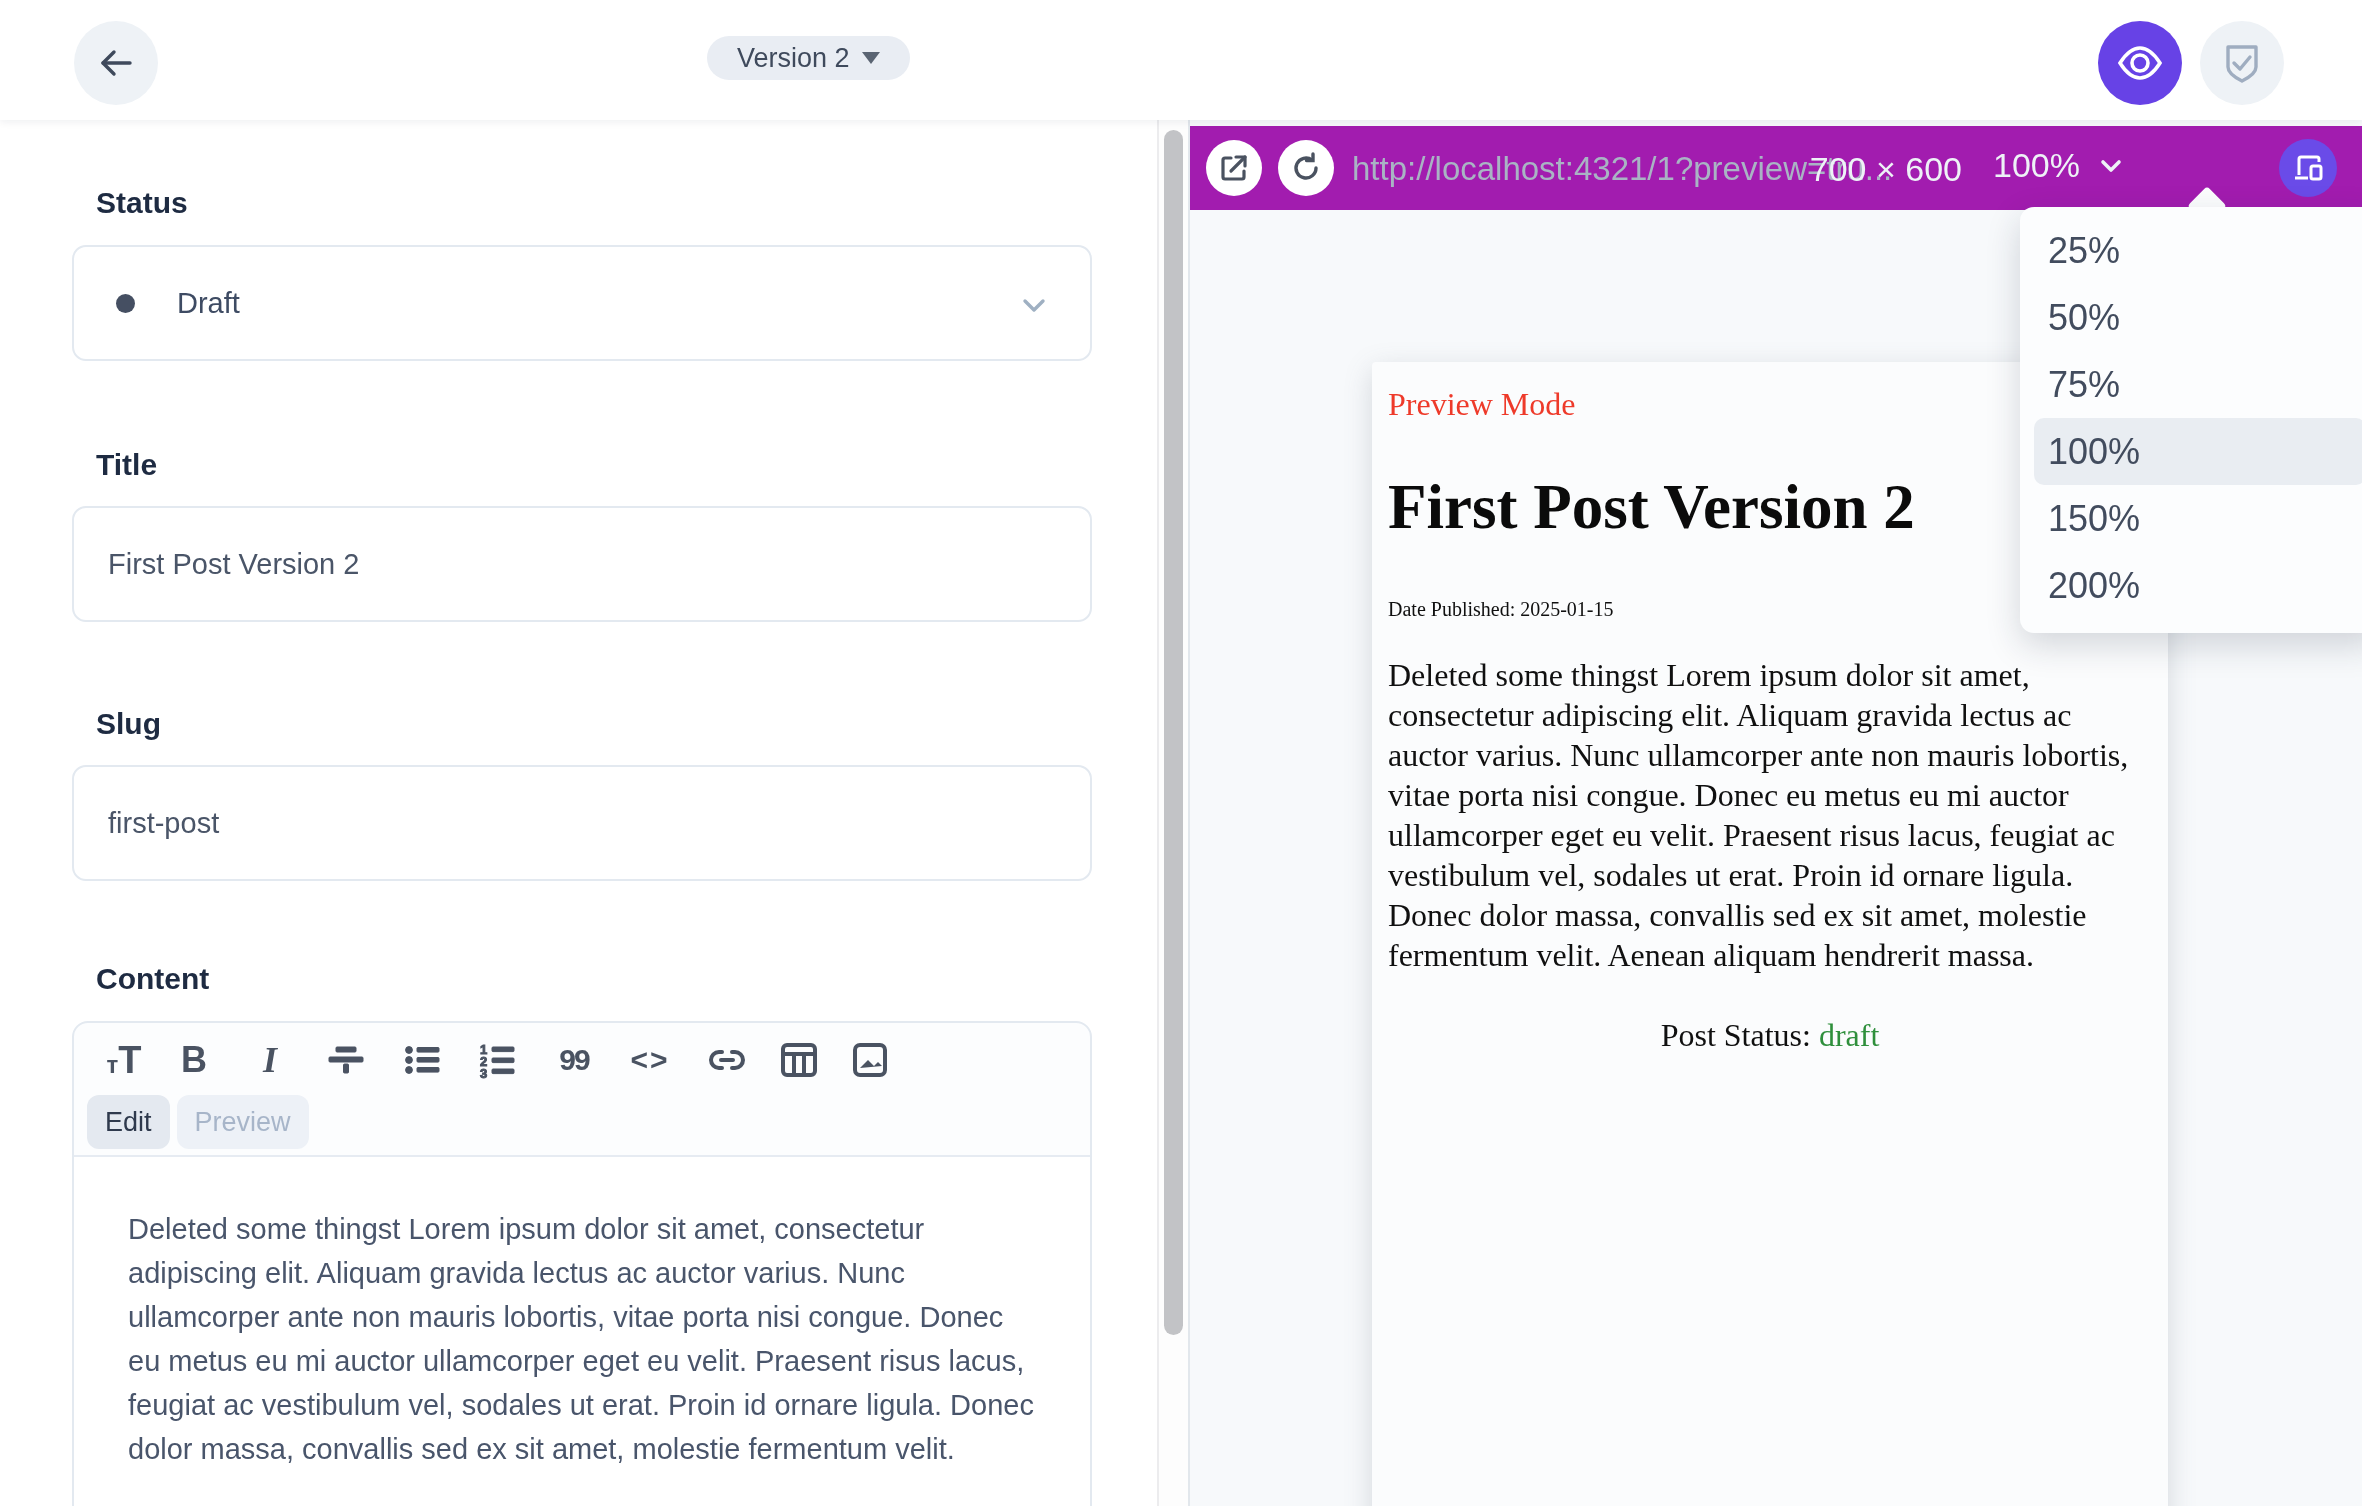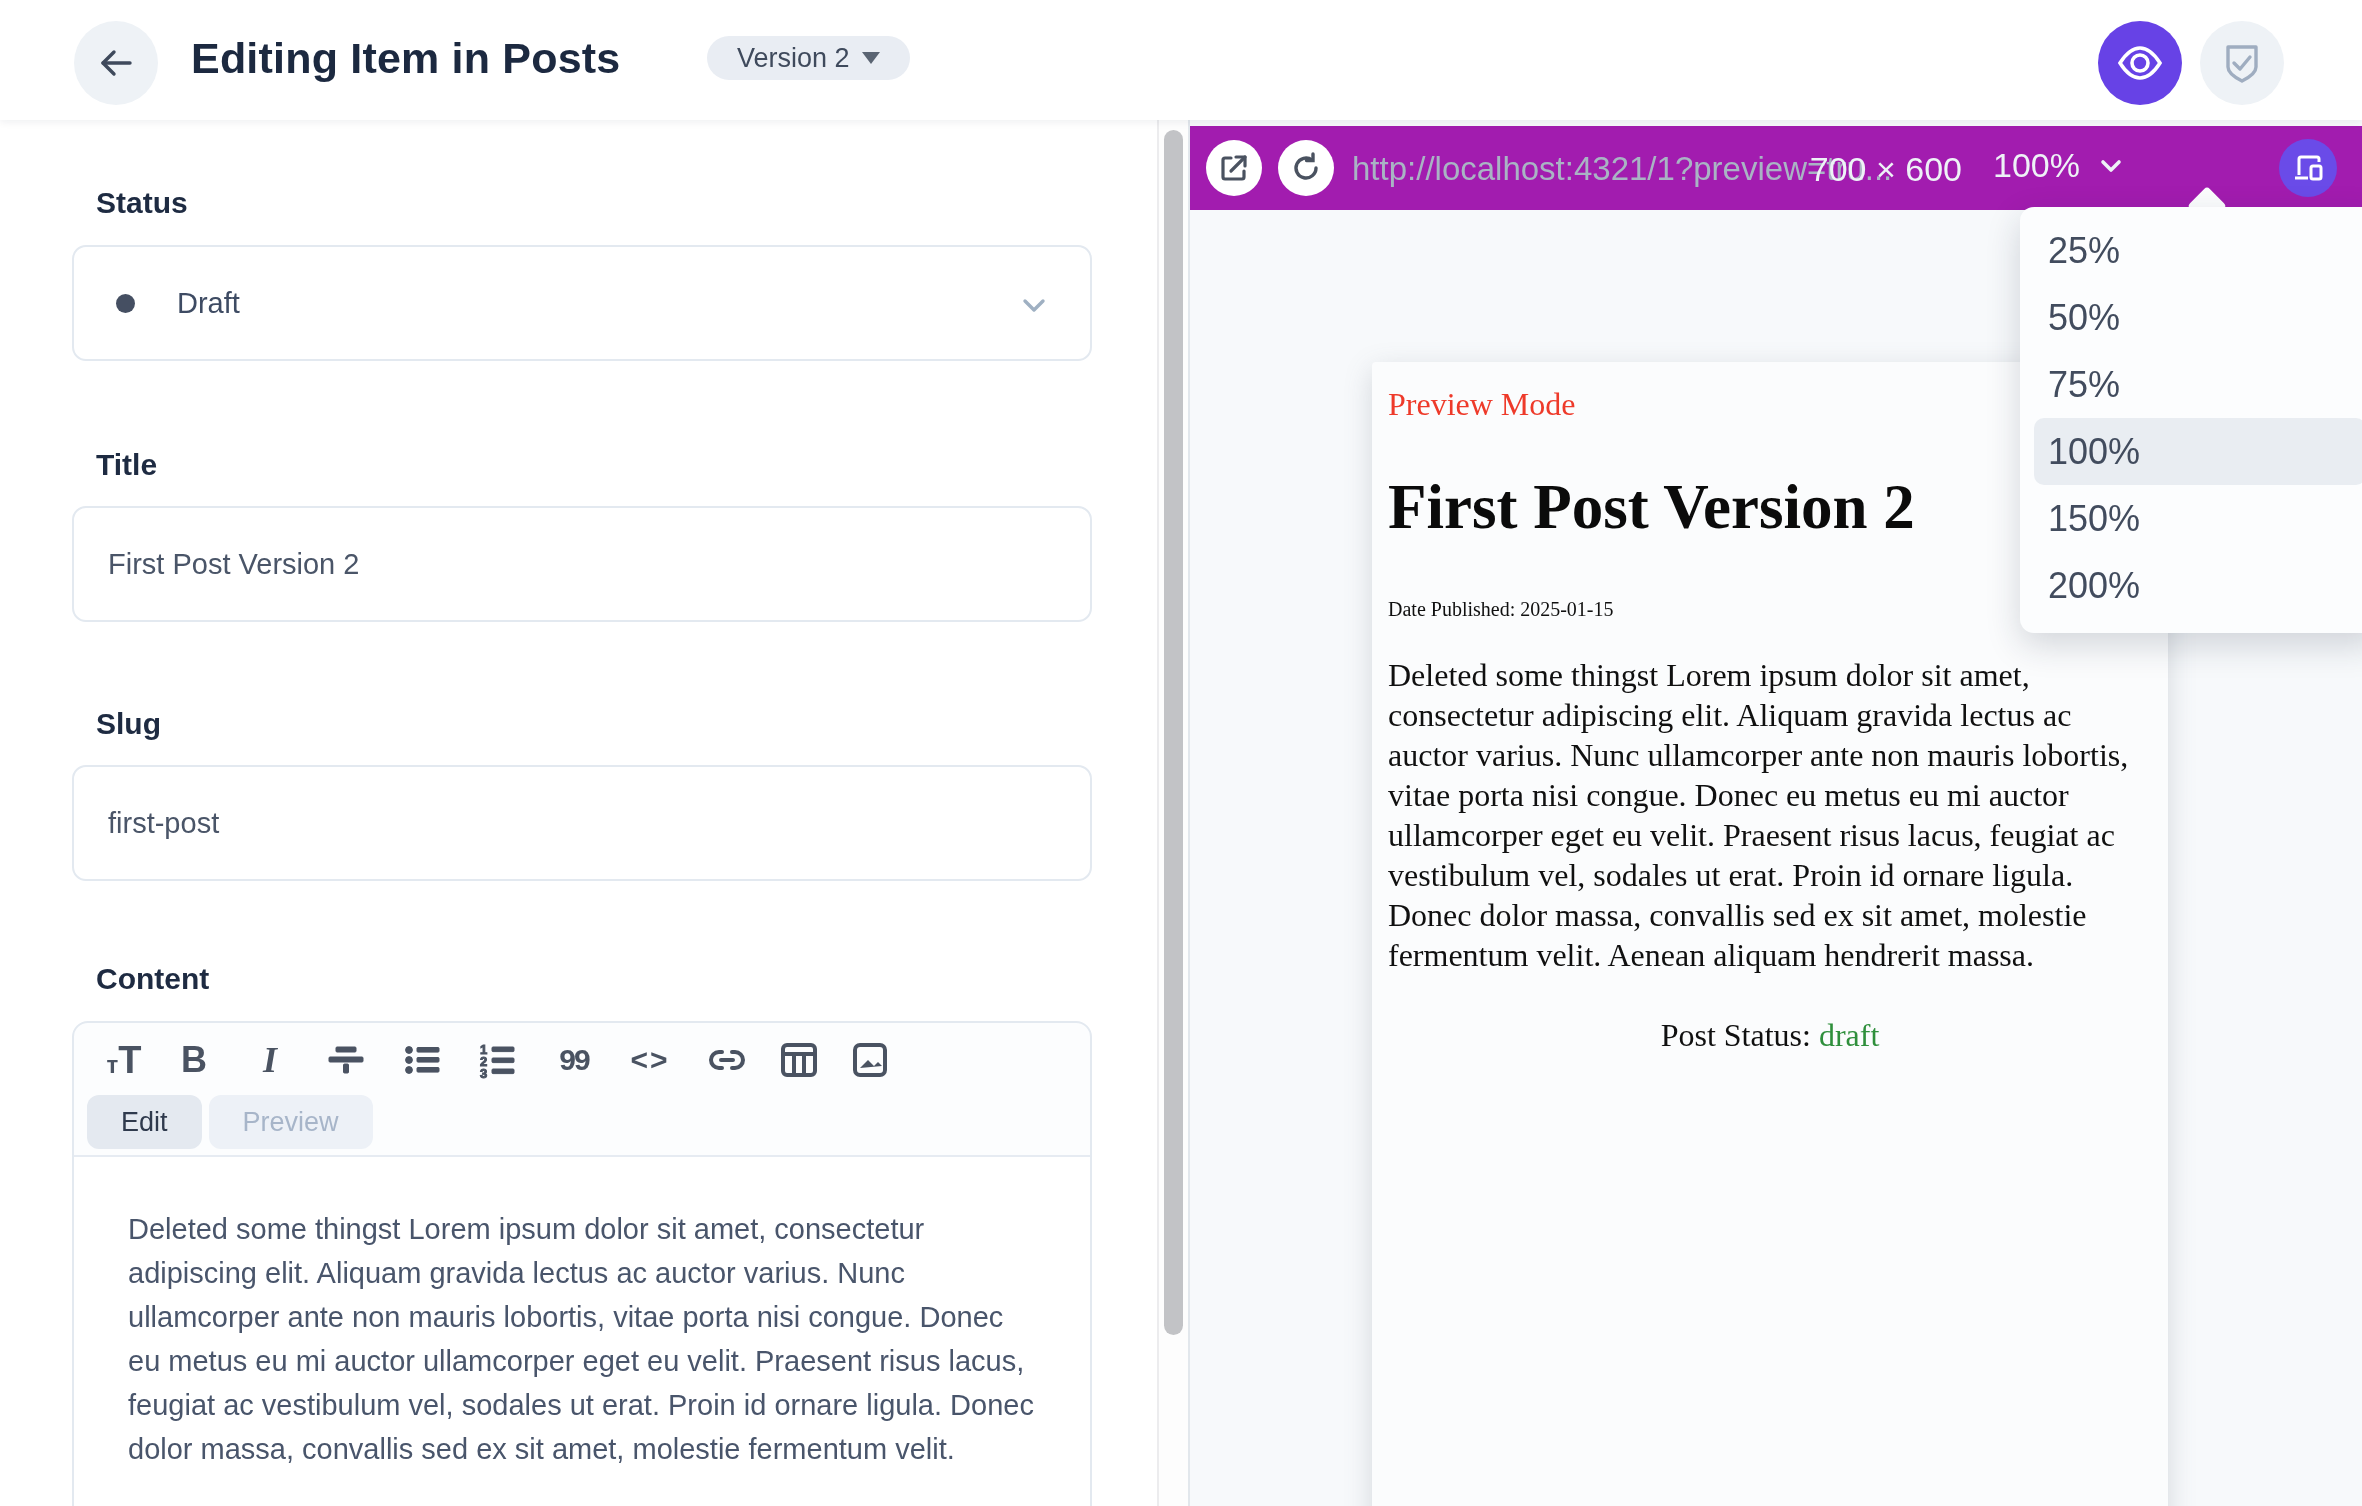--- a/index.html
+++ b/index.html
@@ -40,21 +40,21 @@
   .ed-icon { position:absolute; top:14px; width:56px; height:46px; display:flex; align-items:center; justify-content:center;
              color:#4a5362; cursor:pointer; }
   .ed-icon svg { stroke:#4a5362; }
   .glyph-b { font-size:36px; font-weight:800; }
   .glyph-i { font-size:36px; font-weight:700; font-style:italic; font-family:"Liberation Serif",serif; }
   .glyph-q { font-size:30px; font-weight:800; letter-spacing:-2px; }
   .glyph-c { font-size:30px; font-weight:700; letter-spacing:2px; }
   .glyph-h small { font-size:24px; font-weight:800; }
   .glyph-h big { font-size:38px; font-weight:800; }
   #tab-row { position:absolute; left:13px; top:72px; height:54px; display:flex; gap:7px; }
-  .ed-tab { height:54px; border-radius:12px; border:none; font-size:27px; padding:0 34px; cursor:pointer; }
+  .ed-tab { height:54px; border-radius:12px; border:none; font-size:27px; padding:0 18px; cursor:pointer; }
   #tab-edit { background:#e4e9f0; color:#2f3a4d; }
   #tab-preview { background:#edf1f7; color:#a7b5c9; }
   #editor-divider { position:absolute; left:0; top:132px; width:100%; height:0; border-top:2px solid #e6ebf2; }
   #editor-area { position:absolute; left:0; top:134px; width:100%; height:386px; background:#fff;
                  padding:50px 56px 0 54px; font-size:29px; line-height:44px; color:#49556b; }
 
   
   #scroll-gutter { position:absolute; left:1157px; top:120px; width:33px; height:1386px; background:#fdfdfd;
                    border-left:2px solid #ececee; }
   #scroll-thumb { position:absolute; left:1164px; top:130px; width:19px; height:1205px; border-radius:10px;
@@ -102,21 +102,20 @@
 
 <div id="header">
   <button id="back-btn">
     <span>
       <svg width="44" height="44" viewBox="0 0 44 44" fill="none" stroke="#3f4a5c" stroke-width="3.4" stroke-linecap="round" stroke-linejoin="round">
         <line x1="36" y1="22" x2="9" y2="22"></line>
           <polyline points="20,11 9,22 20,33"></polyline>
       </svg>
     </span>
   </button>
-  <div id="page-title">Editing Item in Posts</div>
   <button id="version-pill">
     <span>Version 2</span>
     <span class="tri-down"></span>
   </button>
   <button id="eye-btn">
     <span>
       <svg width="48" height="48" viewBox="0 0 48 48" fill="none" stroke="#ffffff" stroke-width="3.6">
         <path d="M4 24 C11 13 18 9 24 9 C30 9 37 13 44 24 C37 35 30 39 24 39 C18 39 11 35 4 24 Z"></path>
         <circle cx="24" cy="24" r="8"></circle>
       </svg>

